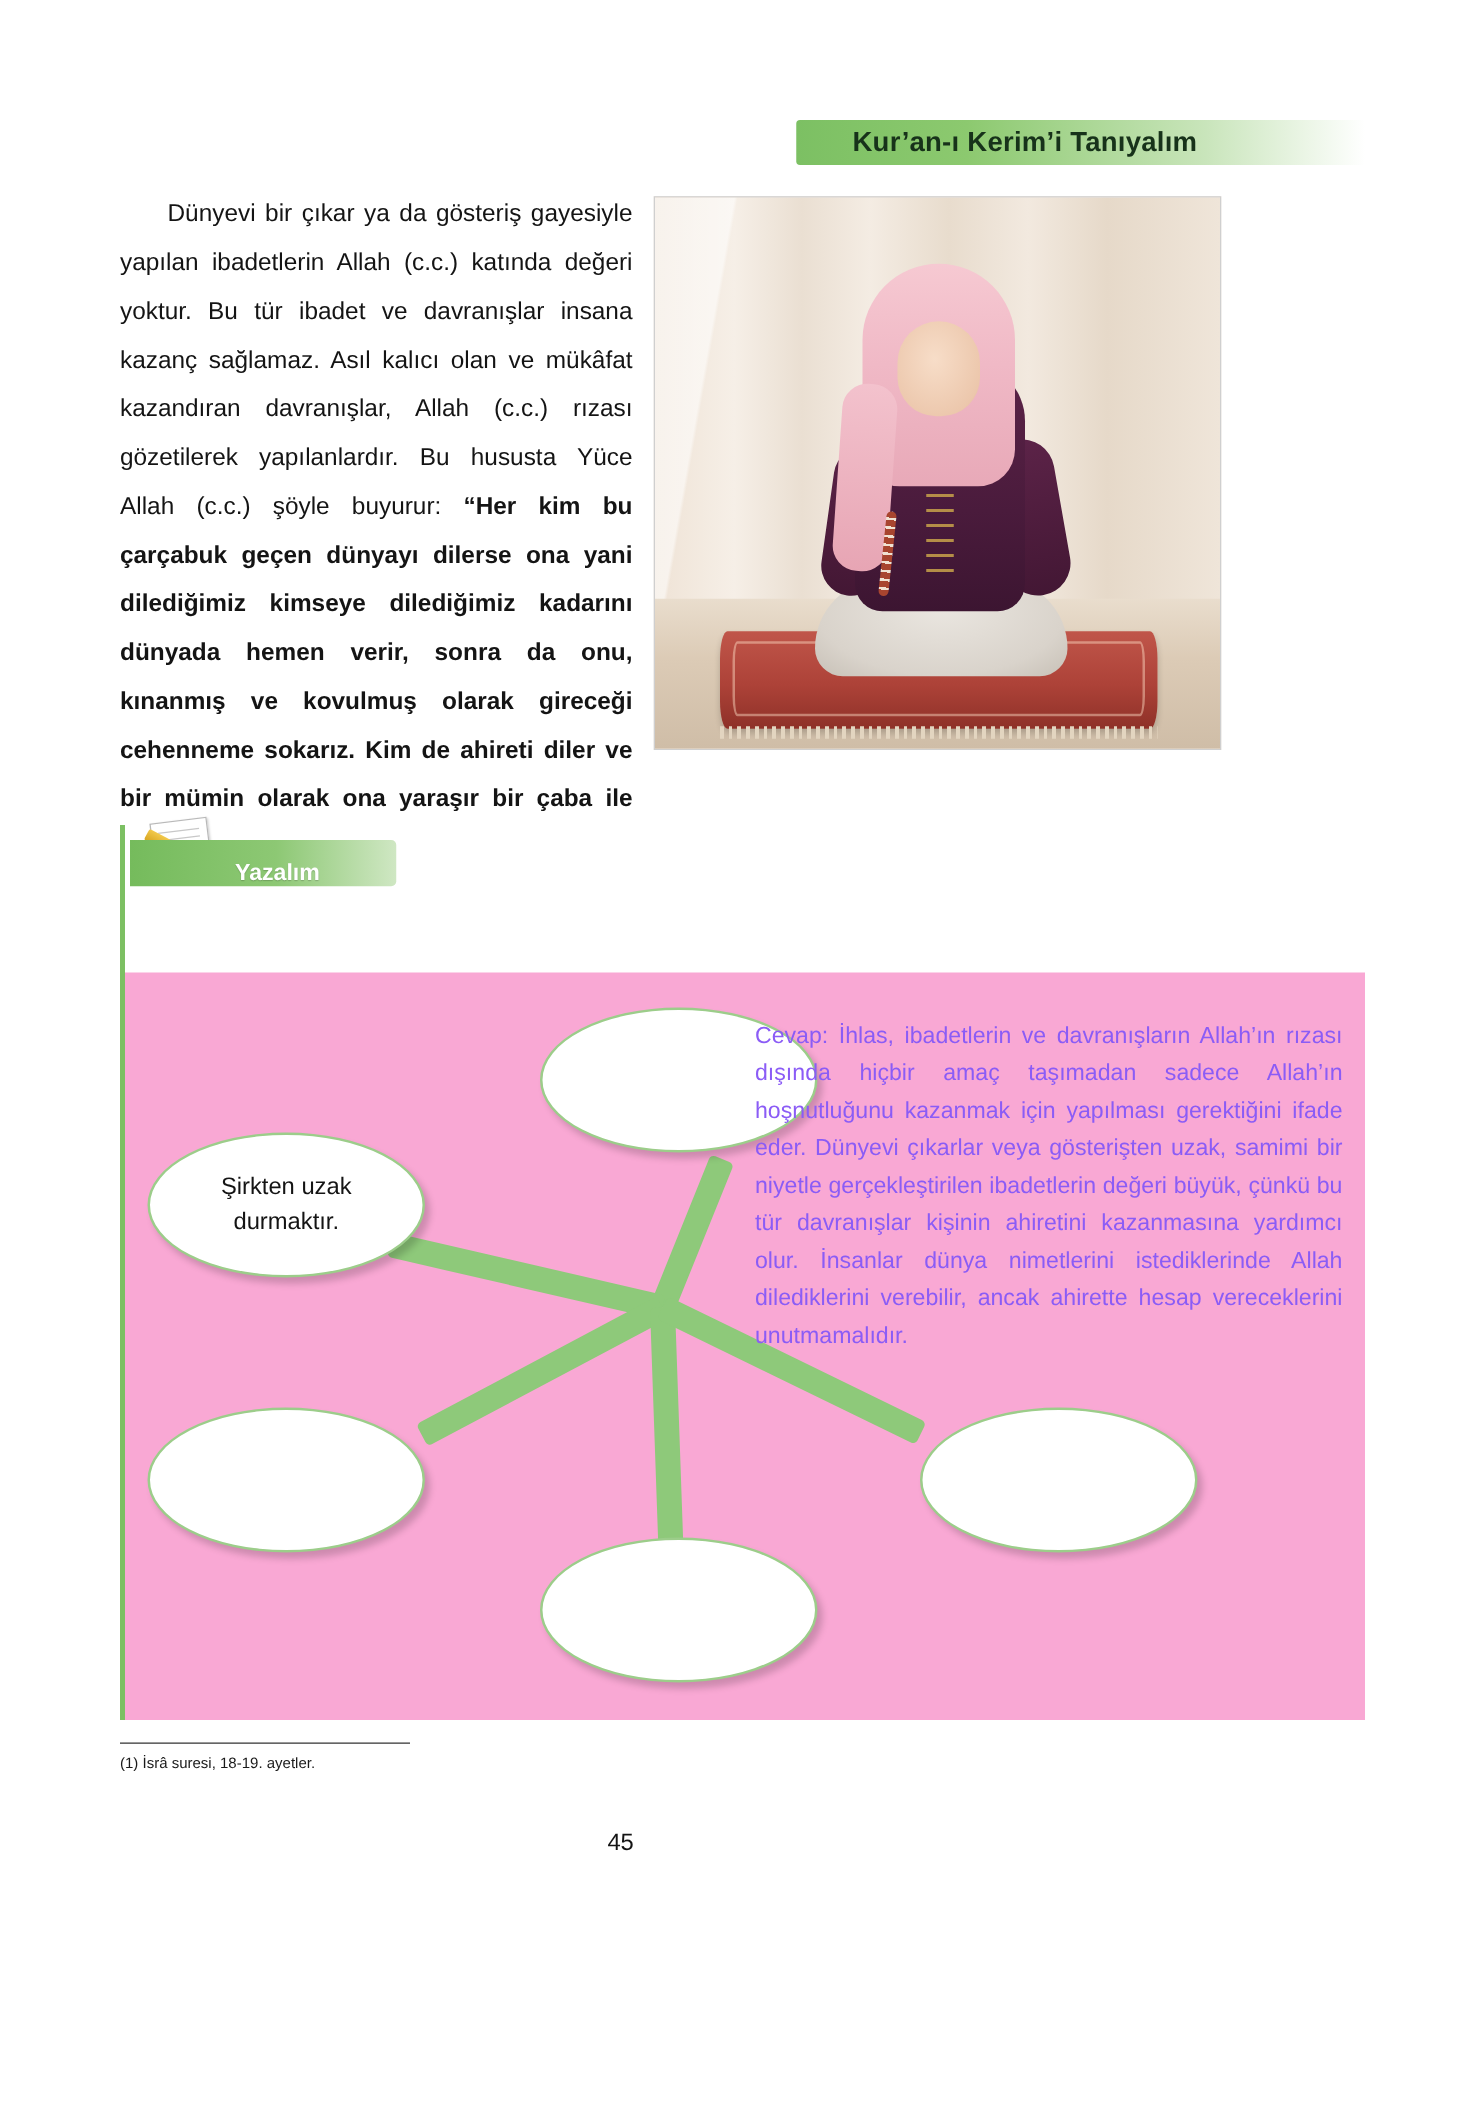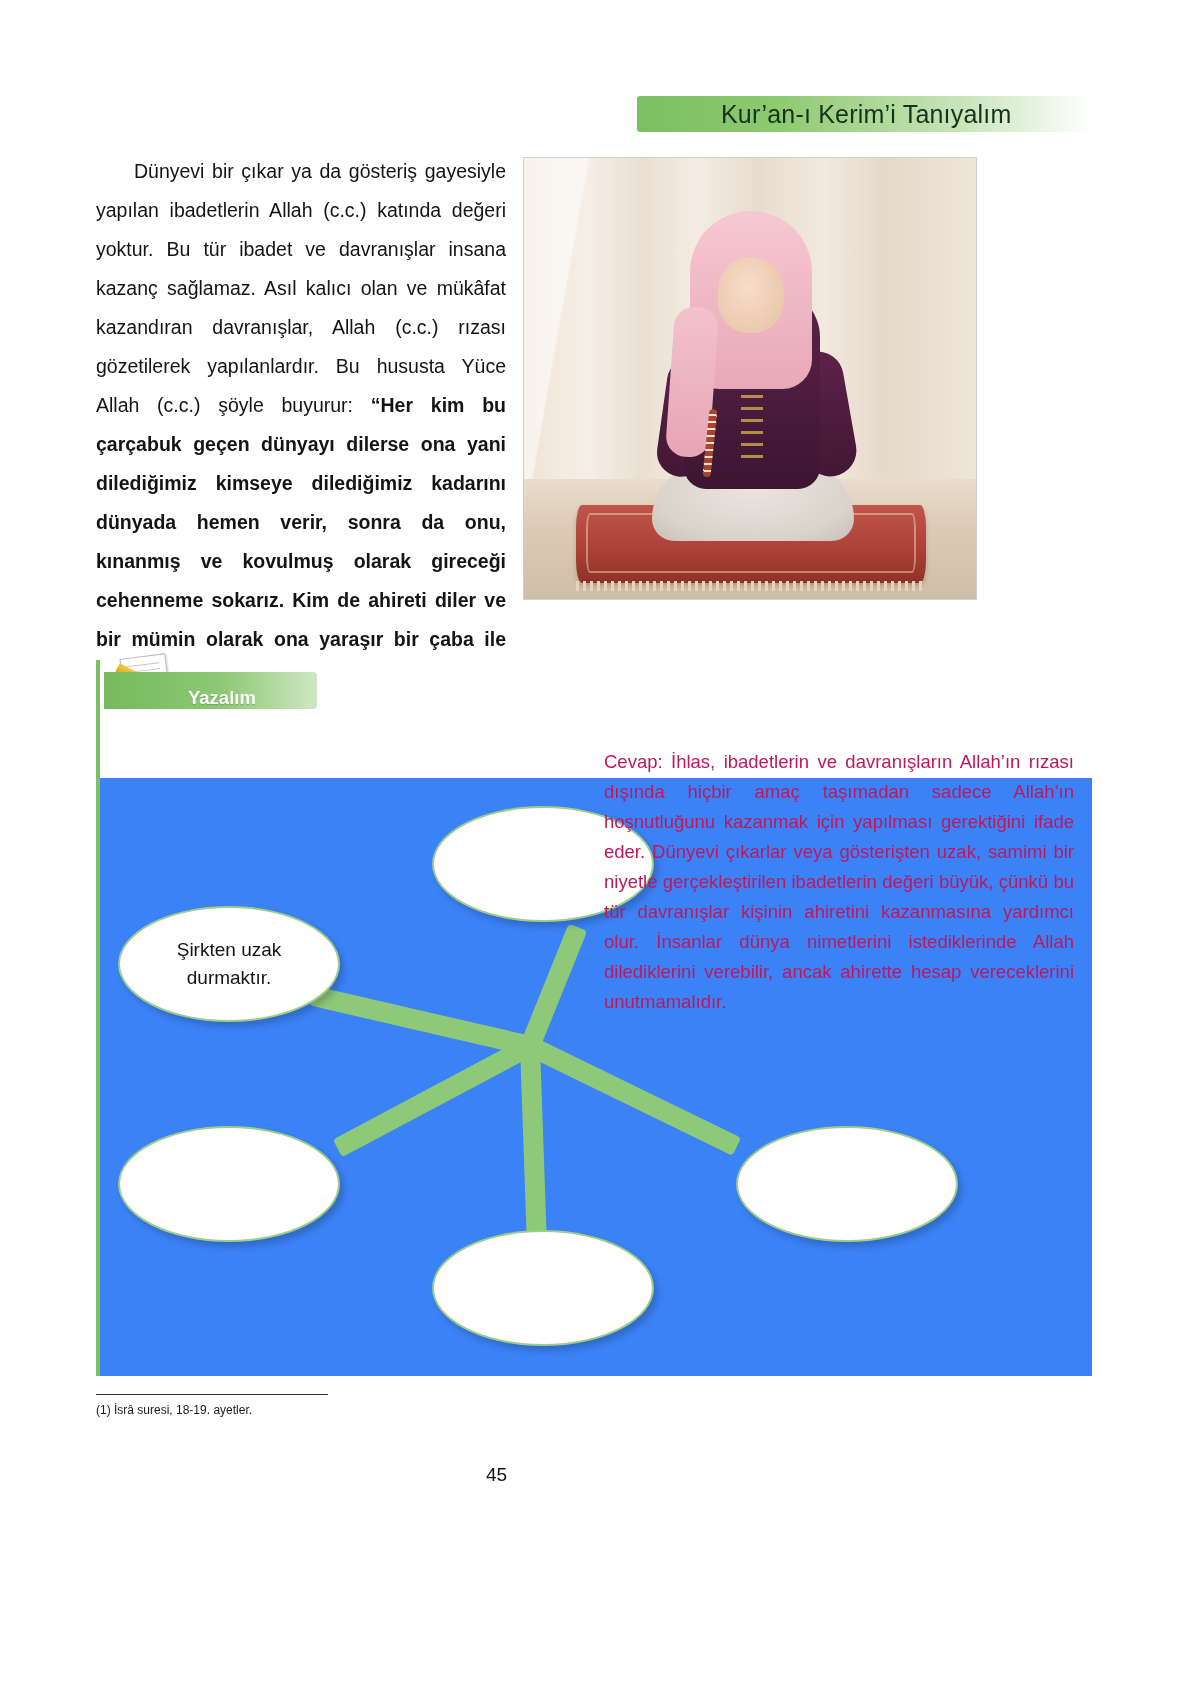--- a/index.html
+++ b/index.html
@@ -28,24 +28,24 @@
     top: 96px;
     left: 637px;
     width: 455px;
     height: 36px;
     background: linear-gradient(to right, #7cc063 0%, #8cc96f 30%, #c9e5bb 72%, #ffffff 100%);
     border-radius: 3px 3px 3px 3px;
     display: flex;
     align-items: center;
   }
   .header-banner span {
-    font-size: 25px;
-    font-weight: normal;
+    font-size: 22px;
+    font-weight: bold;
     color: #17321a;
-    margin-left: 84px;
+    margin-left: 45px;
     letter-spacing: 0.2px;
   }
 
   
   .body-text {
     position: absolute;
     top: 152px;
     left: 96px;
     width: 410px;
     font-size: 19.5px;
@@ -315,21 +315,21 @@
     color: #141414;
   }
 
   
   .map-area {
     position: absolute;
     top: 778px;
     left: 100px;
     width: 992px;
     height: 598px;
-    background: #3b82f6;
+    background: #f9a8d4;
   }
 
   .connector {
     position: absolute;
     background: #8ec97a;
     transform-origin: 0 50%;
     border-radius: 4px;
   }
 
   .bubble {
@@ -349,26 +349,26 @@
     padding: 10px 18px;
   }
   .bubble.center {
     border: 2.5px solid #c0392b;
     font-weight: bold;
     font-size: 24px;
   }
 
   .answer-text {
     position: absolute;
-    top: 747px;
+    top: 813px;
     left: 604px;
     width: 470px;
     font-size: 18.5px;
     line-height: 30px;
-    color: #be185d;
+    color: #8b5cf6;
     text-align: justify;
   }
 
   
   .footnote-rule {
     position: absolute;
     top: 1394px;
     left: 96px;
     width: 232px;
     height: 1px;

